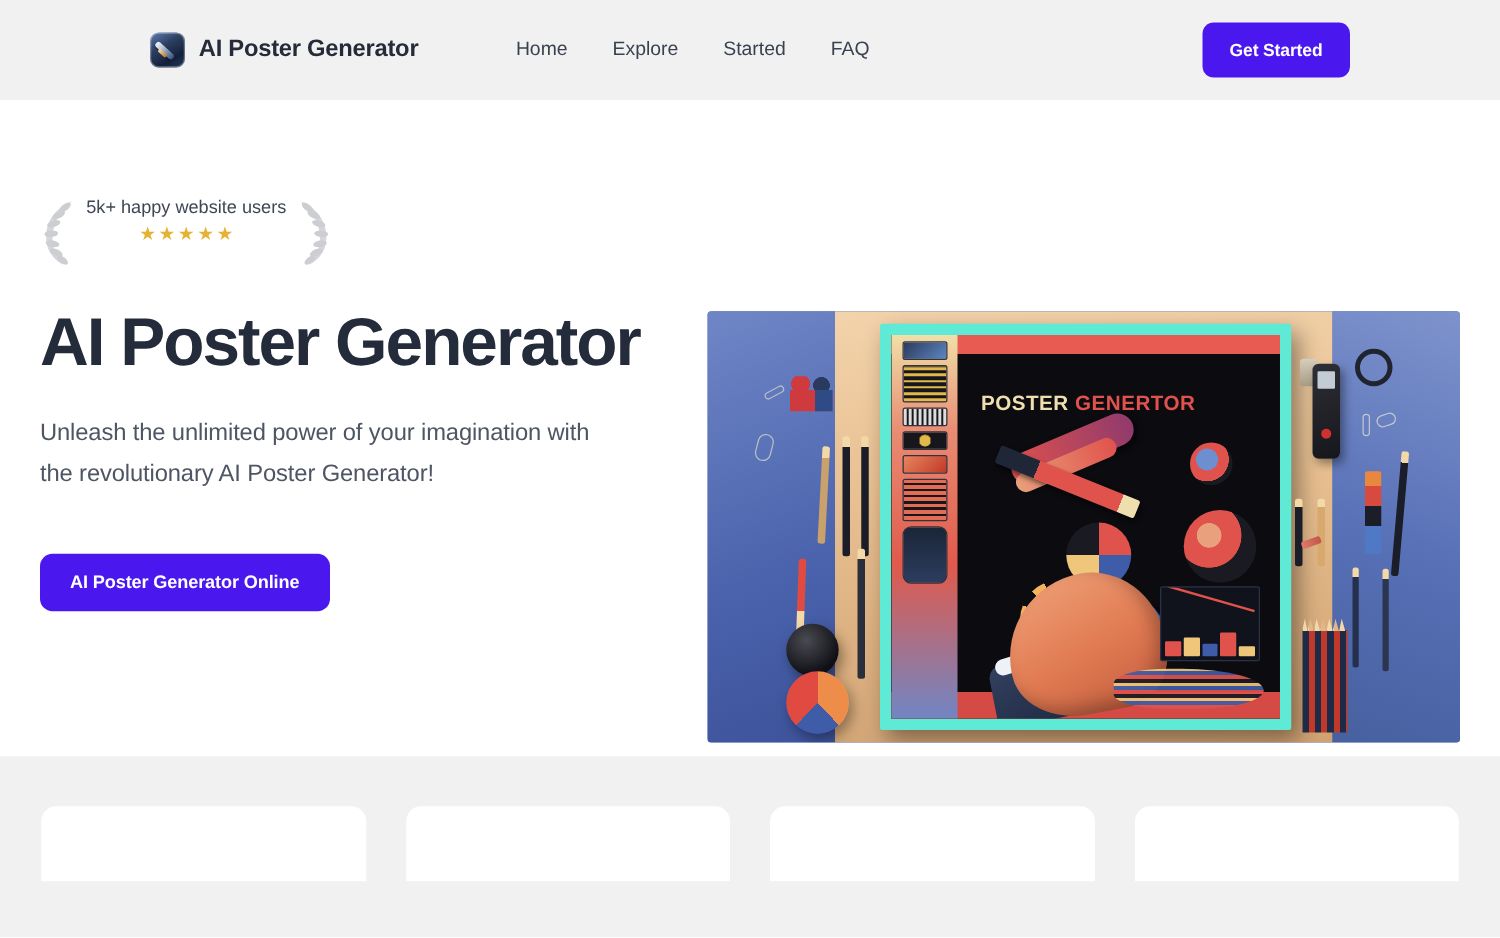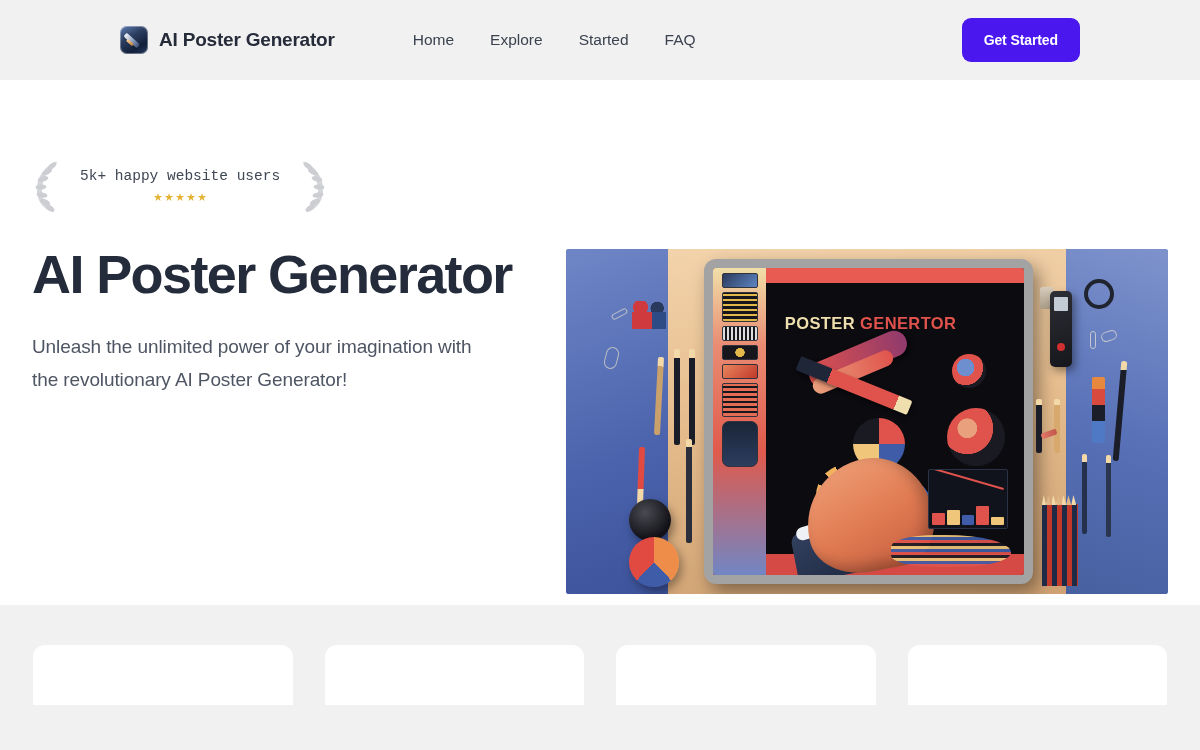--- a/index.html
+++ b/index.html
@@ -120,25 +120,24 @@
   }
 
   .hero-left {
     width: 534px;
     padding-top: 78px;
     flex: none;
   }
 
   .social-proof {
     display: flex;
-    align-items: center;
-    gap: 12px;
+    align-items: flex-start;
+    gap: 1px;
     height: 56px;
     margin-bottom: 32px;
-    font-family: Liberation Mono, monospace;
   }
   .laurel {
     width: 30px;
     height: 56px;
     flex: none;
     opacity: 0.72;
   }
   .proof-mid {
     display: flex;
     flex-direction: column;
@@ -222,22 +221,22 @@
   }
 
   
   .poster-frame {
     position: absolute;
     left: 23%;
     top: 10px;
     width: 54.5%;
     height: 325px;
     background: #141414;
-    border: 9px solid #a3a3a3;
-    border-radius: 12px;
+    border: 9px solid #5eead4;
+    border-radius: 2px;
     box-shadow: 6px 8px 18px rgba(0,0,0,0.4);
     overflow: hidden;
   }
   .poster-inner {
     position: absolute; inset: 0;
     background:
       linear-gradient(180deg, #e85b52 0%, #e85b52 5%, #0b0b10 5%, #0b0b10 93%, #d64a45 93%, #d64a45 100%);
     overflow: hidden;
   }
   
@@ -521,20 +520,21 @@
           <ellipse cx="9" cy="29" rx="5.5" ry="2.6" transform="rotate(-4 9 29)"></ellipse>
           <ellipse cx="10" cy="37" rx="5.5" ry="2.6" transform="rotate(10 10 37)"></ellipse>
           <ellipse cx="13" cy="44" rx="5.5" ry="2.6" transform="rotate(24 13 44)"></ellipse>
           <ellipse cx="18" cy="50" rx="5.2" ry="2.5" transform="rotate(38 18 50)"></ellipse>
         </g>
       </svg>
     </div>
 
     <h1 class="hero-title">AI Poster Generator</h1>
     <p class="hero-sub">Unleash the unlimited power of your imagination with the revolutionary AI Poster Generator!</p>
+    <button class="hero-cta">AI Poster Generator Online</button>
   </div>
 
   <div class="hero-right">
     <div class="hero-image">
 
       <div class="hi-bg-left"></div>
       <div class="hi-bg-mid"></div>
       <div class="hi-bg-right"></div>
 
       <div class="desk-obj clip1"></div>

